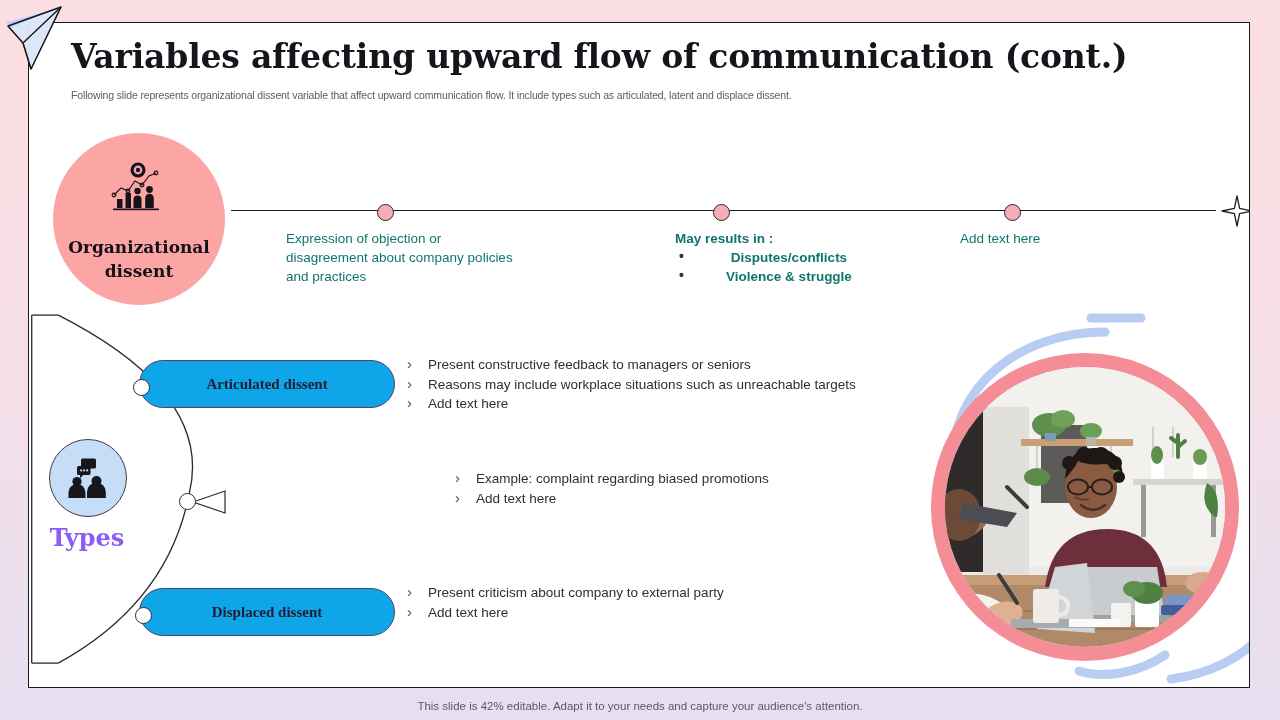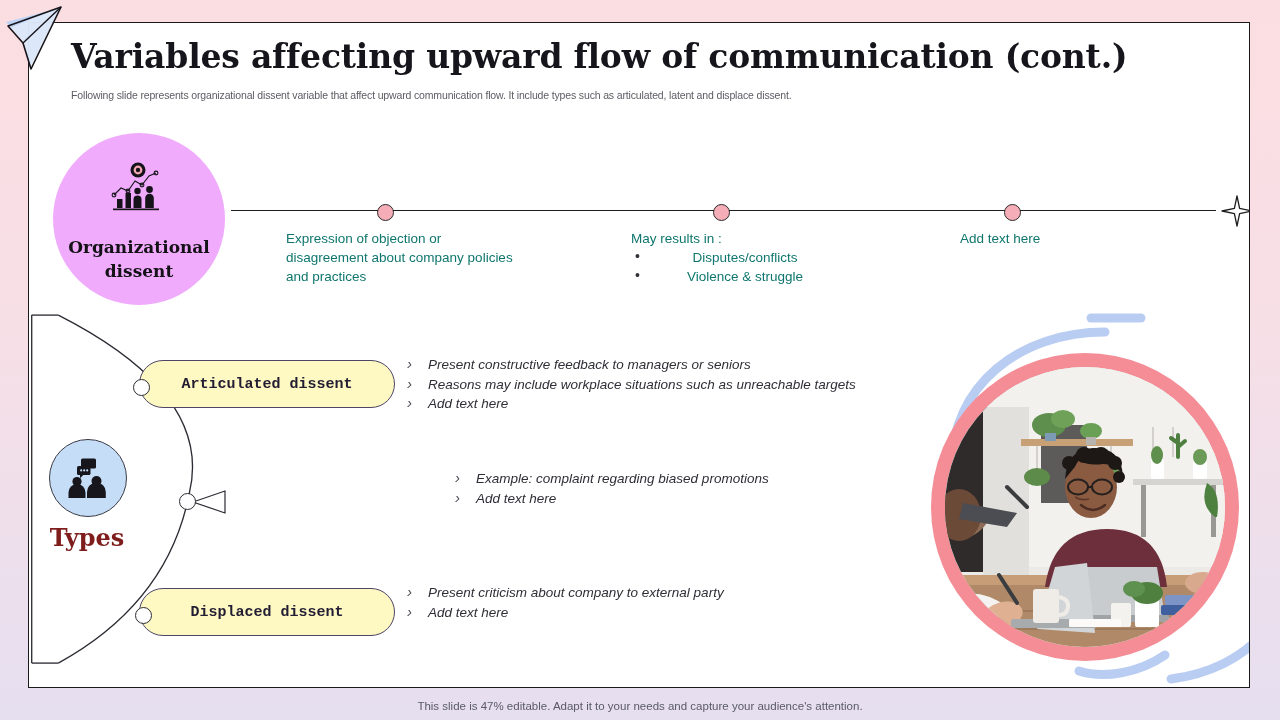--- a/index.html
+++ b/index.html
@@ -97,21 +97,21 @@
   .tl-dot.d3 { left: 975px; }
 
   .tl-text {
     position: absolute;
     font-size: 13.5px;
     color: #0f766e;
     line-height: 19px;
     top: 206px;
   }
   .tl-text.t1 { left: 257px; width: 230px; }
-  .tl-text.t2 { left: 602px; width: 210px; }
+  .tl-text.t2 { left: 646px; width: 210px; font-weight: bold; }
   .tl-text.t3 { left: 931px; width: 190px; }
 
   .tl-bullets {
     list-style: none;
     margin: 0;
     padding: 0;
   }
   .tl-bullets li {
     position: relative;
     padding-left: 18px;
@@ -128,21 +128,21 @@
   }
 
   
   .org-circle {
     position: absolute;
     left: 24px;
     top: 110px;
     width: 172px;
     height: 172px;
     border-radius: 50%;
-    background: #f0abfc;
+    background: #fca5a5;
     z-index: 12;
     display: flex;
     flex-direction: column;
     align-items: center;
     justify-content: flex-end;
     padding-bottom: 22px;
     box-sizing: border-box;
   }
   .org-icon {
     position: absolute;
@@ -189,21 +189,21 @@
   }
   .types-label {
     position: absolute;
     left: 0px;
     top: 500px;
     width: 116px;
     text-align: center;
     font-family: "DejaVu Serif", "Liberation Serif", serif;
     font-weight: 700;
     font-size: 24px;
-    color: #7f1d1d;
+    color: #8b5cf6;
     z-index: 10;
   }
 
   
   .arc-node {
     position: absolute;
     width: 15px;
     height: 15px;
     border-radius: 50%;
     background: #ffffff;
@@ -211,26 +211,26 @@
     z-index: 11;
   }
   .arc-node.n1 { left: 104px; top: 356px; }
   .arc-node.n2 { left: 150px; top: 470px; }
   .arc-node.n3 { left: 106px; top: 584px; }
 
   
   .pill {
     position: absolute;
     border-radius: 40px;
-    background: #fef9c3;
+    background: #0ea5e9;
     border: 1.2px solid #4d4564;
     display: flex;
     align-items: center;
     justify-content: center;
-    font-family: Liberation Mono, monospace;
+    font-family: Liberation Serif, serif;
     font-weight: 700;
     font-size: 15px;
     color: #231d33;
     z-index: 9;
     box-sizing: border-box;
   }
   .pill.p1 { left: 110px; top: 337px; width: 256px; height: 48px; }
   .pill.p2 { left: 155px; top: 451px; width: 256px; height: 48px; }
   .pill.p3 { left: 110px; top: 565px; width: 256px; height: 48px; }
 
@@ -248,21 +248,20 @@
     z-index: 9;
   }
   .blk.b1 { left: 375px; top: 332px; width: 570px; }
   .blk.b2 { left: 423px; top: 446px; width: 500px; }
   .blk.b3 { left: 375px; top: 560px; width: 520px; }
 
   .blk ul {
     list-style: none;
     margin: 0;
     padding: 0;
-    font-style: italic;
   }
   .blk li {
     position: relative;
     padding-left: 24px;
     line-height: 19.5px;
     white-space: nowrap;
   }
   .blk li::before {
     content: "›";
     position: absolute;
@@ -555,15 +554,15 @@
 
   </div>
 
   <svg class="plane" viewBox="0 0 64 72">
     <path d="M4 20 L58 6 L28 66 L22 40 Z" fill="#bcd3f5" opacity="0.95"></path>
     <path d="M8 26 L60 4 L30 68 L22 42 Z" fill="#ffffff" opacity="0.45"></path>
     <path d="M6 24 L59 5 L29 67 L21 41 Z" fill="none" stroke="#17151c" stroke-width="1.6" stroke-linejoin="round"></path>
     <path d="M21 41 L59 5" fill="none" stroke="#17151c" stroke-width="1.4"></path>
   </svg>
 
-  <div class="footer">This slide is 47% editable. Adapt it to your needs and capture your audience's attention.</div>
+  <div class="footer">This slide is 42% editable. Adapt it to your needs and capture your audience's attention.</div>
 
 </div>
 
 </body></html>

